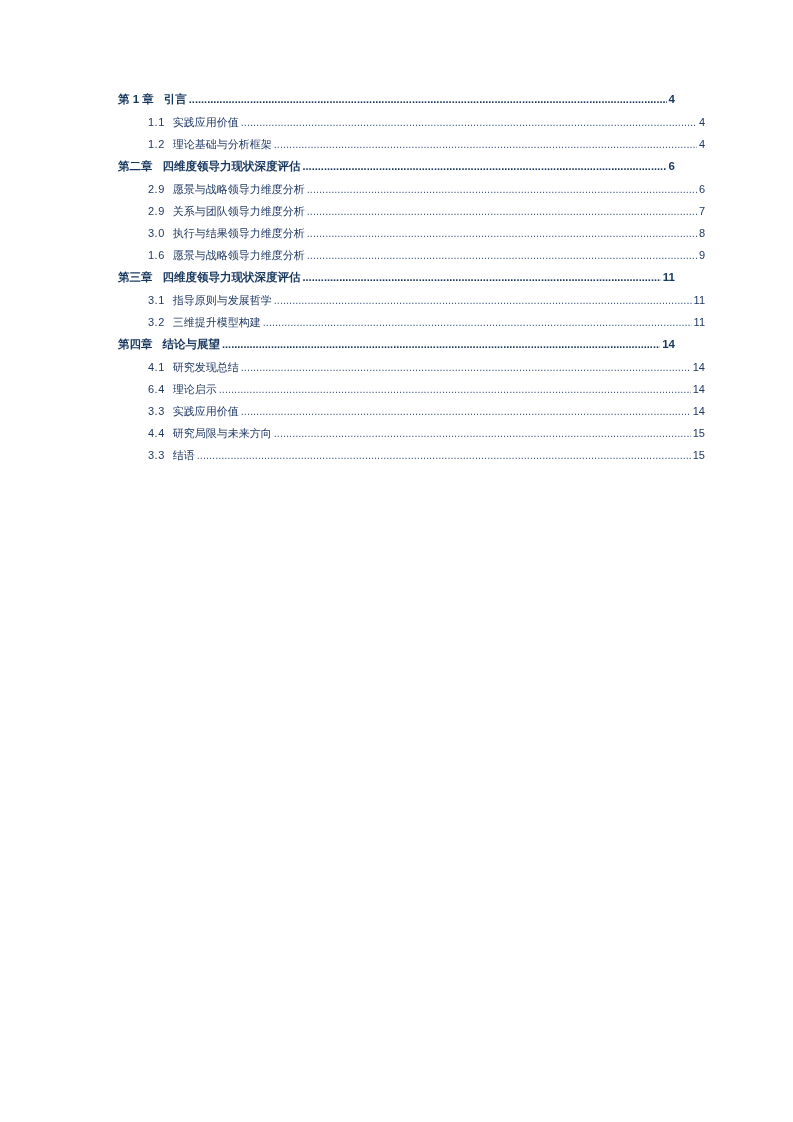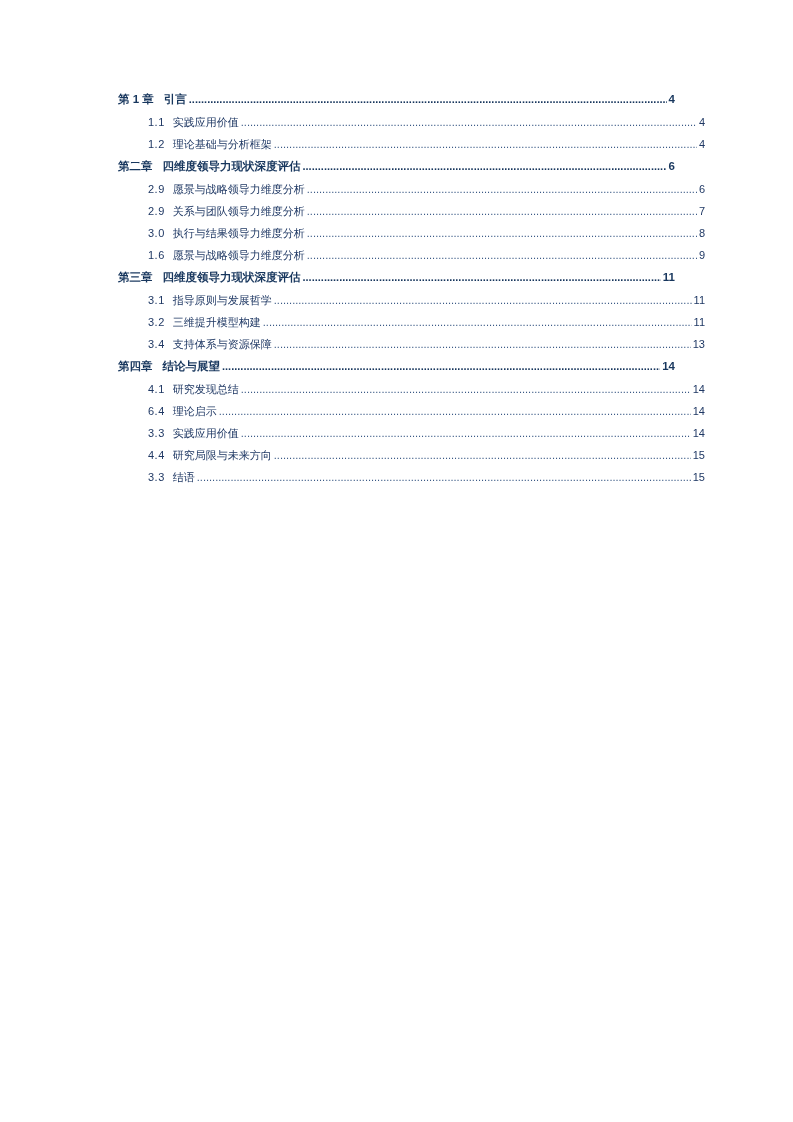--- a/index.html
+++ b/index.html
@@ -149,26 +149,20 @@
         <span class="title-txt">指导原则与发展哲学</span>
         <span class="dots"></span>
         <span class="pg">11</span>
       </div>
       <div class="toc-row lvl2">
         <span class="num title-txt">3.2</span>
         <span class="title-txt">三维提升模型构建</span>
         <span class="dots"></span>
         <span class="pg">11</span>
       </div>
-      <div class="toc-row lvl2">
-        <span class="num title-txt">3.4</span>
-        <span class="title-txt">支持体系与资源保障</span>
-        <span class="dots"></span>
-        <span class="pg">13</span>
-      </div>
       <div class="toc-row lvl1">
         <span class="num title-txt">第四章</span>
         <span class="title-txt">结论与展望</span>
         <span class="dots"></span>
         <span class="pg">14</span>
       </div>
       <div class="toc-row lvl2">
         <span class="num title-txt">4.1</span>
         <span class="title-txt">研究发现总结</span>
         <span class="dots"></span>

